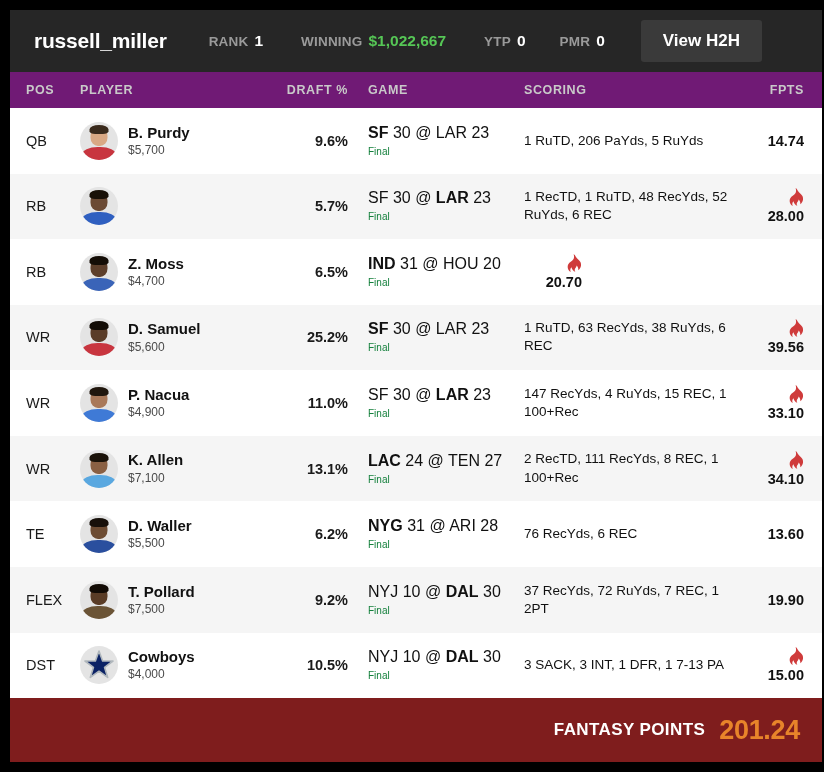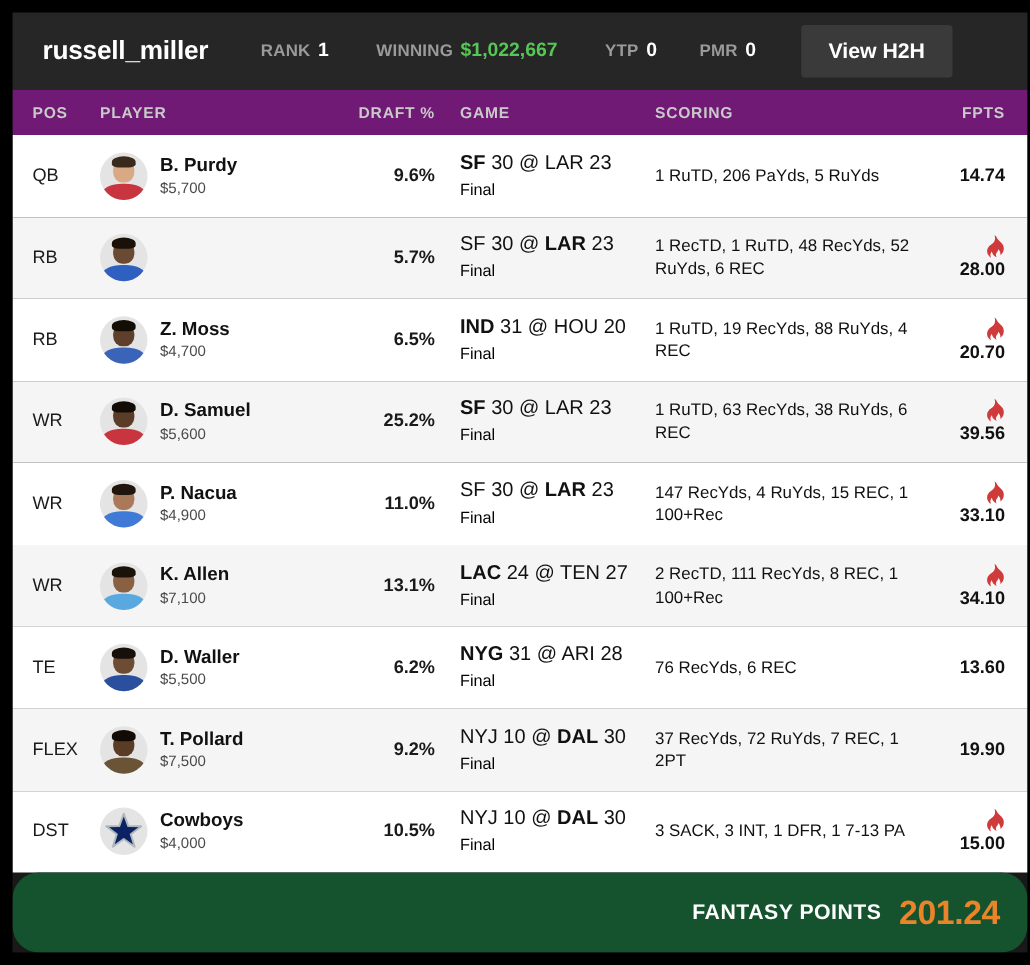--- a/index.html
+++ b/index.html
@@ -182,22 +182,22 @@
 
   .game-line {
     color: #111111;
     font-size: 16px;
     line-height: 1.25;
     white-space: nowrap;
   }
   .game-line b { font-weight: bold; }
   .game-line .plain { font-weight: normal; }
   .game-status {
-    color: #000000;
-    font-size: 13px;
+    color: #15803d;
+    font-size: 10px;
     line-height: 1.4;
     margin-top: 2px;
   }
 
   .scoring-text {
     color: #111111;
     font-size: 13.5px;
     line-height: 1.35;
   }
 
@@ -210,27 +210,26 @@
   .flame { line-height: 0; margin-bottom: 1px; }
   .fpts-text {
     color: #111111;
     font-size: 14.5px;
     font-weight: bold;
   }
 
   
   .footer {
     height: 64px;
-    background: #14532d;
+    background: #7f1d1d;
     display: flex;
     align-items: center;
     justify-content: flex-end;
     padding-right: 22px;
     flex: 0 0 auto;
-    border-radius: 21px;
   }
   .footer-label {
     color: #ffffff;
     font-size: 17px;
     font-weight: bold;
     letter-spacing: 0.4px;
   }
   .footer-total {
     color: #e8842a;
     font-size: 27px;
@@ -340,23 +339,20 @@
           <div>
             <div class="player-name">Z. Moss</div>
             <div class="player-salary">$4,700</div>
           </div>
         </div>
         <div class="c-draft"><span class="draft-text">6.5%</span></div>
         <div class="c-game">
           <div class="game-line"><span class=""><b>IND</b></span> <span class="plain">31</span> <span class="plain">@</span> <span><span class="plain">HOU</span></span> <span class="plain">20</span></div>
           <div class="game-status">Final</div>
         </div>
-        <div class="c-scoring">
-          <div class="scoring-text">1 RuTD, 19 RecYds, 88 RuYds, 4 REC</div>
-        </div>
         <div class="c-fpts fpts-cell">
           <span class="flame"><svg width="17" height="19" viewBox="0 0 17 19">
               <path fill="#cf3b3b" d="M8.6 0C8.6 0 9.9 3.2 8.2 5.6 6.9 7.4 4.6 7.9 3.3 10.3c-1.5 2.8-.2 6.4 2.6 7.8 -1-1.6-.7-3.6.6-4.9.3 2.1 1.8 3.9 3.9 4.6-.9-1.1-.9-2.7 0-3.8.8-1 1.1-1.6 1.2-2.6 1.3 1.2 2 3 1.7 4.8 2.6-1.8 3.5-5.3 2.1-8.2C14 5.4 11.8 4.6 10.8 2.7 10.3 1.7 9.8.7 8.6 0z"></path>
             </svg></span>
           <span class="fpts-text">20.70</span>
         </div>
       </div>
       <div class="player-row alt">
         <div class="c-pos"><span class="pos-text">WR</span></div>
         <div class="c-player player-cell">

